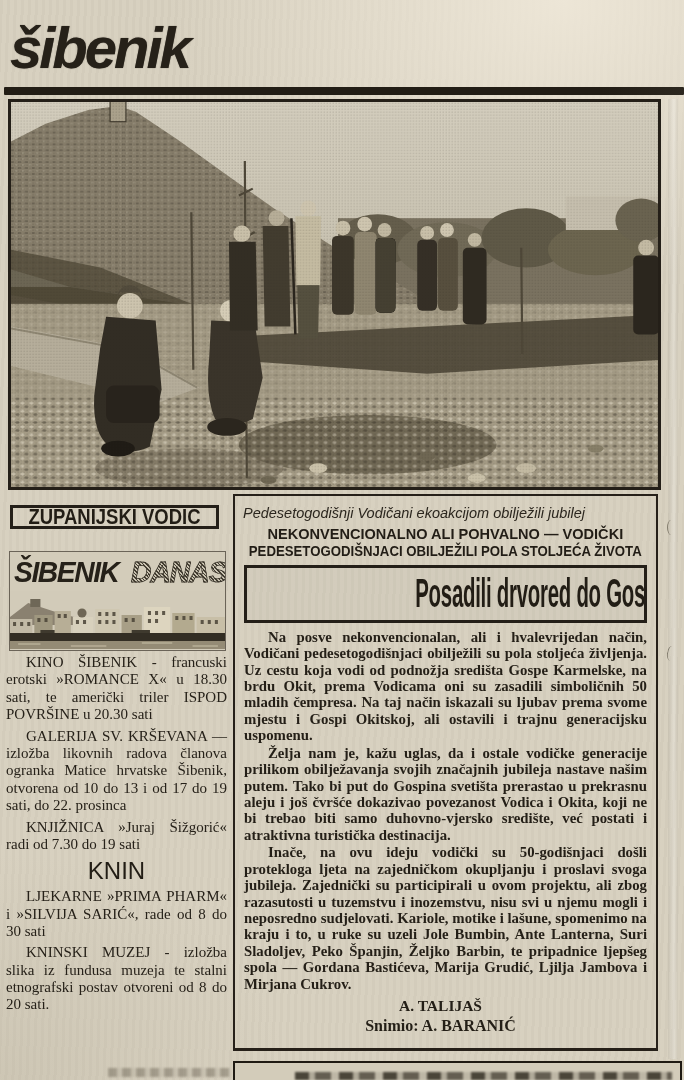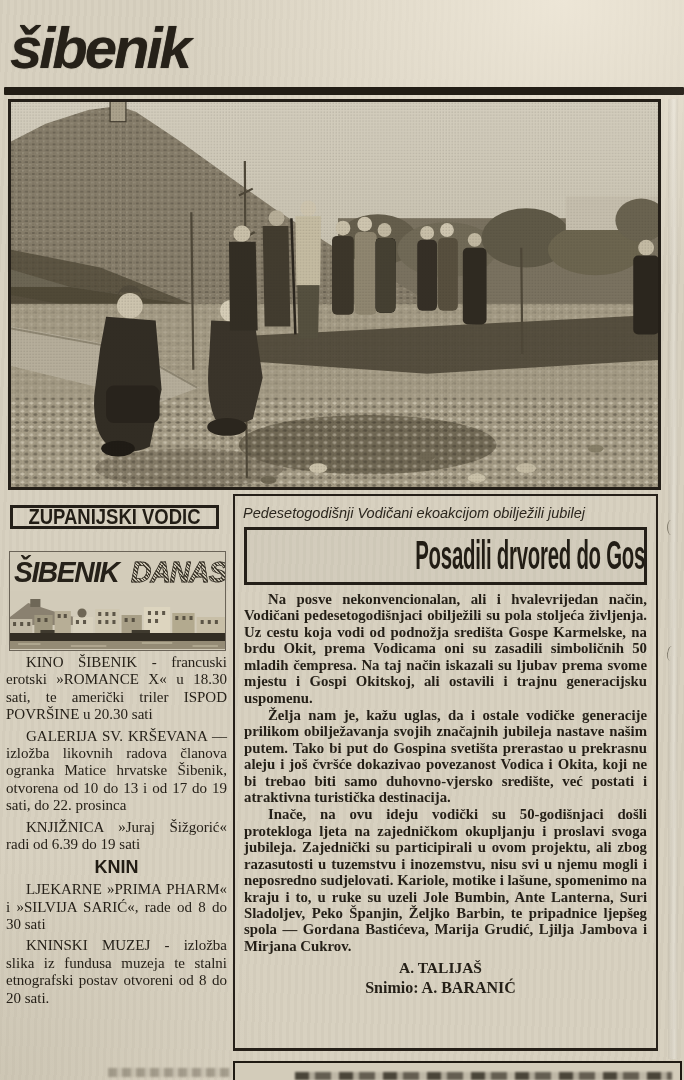--- a/index.html
+++ b/index.html
@@ -61,21 +61,21 @@
   .logo-danas{font-family:"Liberation Sans", sans-serif;font-style:italic;font-weight:700;
     font-size:30px;letter-spacing:-1px;
     background:repeating-linear-gradient(45deg,#423c30 0 1.2px,#c9c2b0 1.2px 2.6px);
     -webkit-background-clip:text;background-clip:text;color:transparent;
     -webkit-text-stroke:.8px #3a352b;transform:scaleX(.94);transform-origin:left;}
   .logo-city{width:100%;height:58px;display:block;}
   .listings{position:absolute;left:6px;top:654px;width:221px;
     font-size:15px;line-height:1.16;text-align:justify;hyphens:auto;-webkit-hyphens:auto;
     color:#262119;}
   .listings p{margin:0 0 4px 0;text-indent:20px;}
-  .knin{font-family:"Liberation Sans", sans-serif;font-weight:700;font-size:18px;
+  .knin{font-family:"Liberation Sans", sans-serif;font-weight:400;font-size:24px;
     text-align:center;margin:3px 0 3px 0;color:#221d15;}
   
   .next-box{position:absolute;left:233px;top:1061px;width:449px;height:19px;
     box-sizing:border-box;border:2.5px solid #1f1a13;border-bottom:none;background:#d3ccba;}
   .next-smudge{margin:9px 8px 0 60px;height:8px;filter:blur(1px);
     background:repeating-linear-gradient(90deg, rgba(40,35,25,.8) 0 14px, rgba(40,35,25,.2) 14px 20px,
       rgba(40,35,25,.65) 20px 36px, rgba(40,35,25,.12) 36px 44px);}
   .showthrough{position:absolute;left:108px;top:1068px;width:122px;height:9px;filter:blur(1.2px);
     background:repeating-linear-gradient(90deg, rgba(90,83,68,.4) 0 9px, rgba(90,83,68,.08) 9px 14px);}
   
@@ -204,20 +204,28 @@
         <ellipse cx="260" cy="384" rx="8" ry="4" fill="#6f6753"></ellipse>
         <ellipse cx="470" cy="382" rx="9" ry="4.5" fill="#cbc2aa"></ellipse>
       </g>
 
       <rect x="0" y="0" width="653" height="391" fill="url(#halftone)" opacity=".17"></rect>
     </svg>
   </div>
 
   <div class="article-box">
     <div class="caption">Pedesetogodišnji Vodičani ekoakcijom obilježili jubilej</div>
+    <div class="kicker">
+      <div class="kline k1">
+          <span>NEKONVENCIONALNO ALI POHVALNO — VODIČKI</span>
+        </div>
+      <div class="kline k2">
+          <span>PEDESETOGODIŠNJACI OBILJEŽILI POLA STOLJEĆA ŽIVOTA</span>
+        </div>
+    </div>
     <div class="headline-box">
       <span>Posadili drvored do Gospina svetišta</span>
     </div>
     <div class="body-text">
       <p>Na posve nekonvencionalan, ali i hvalevrijedan način, Vodičani pedesetogodišnjaci obilježili su pola stoljeća življenja. Uz cestu koja vodi od podnožja središta Gospe Karmelske, na brdu Okit, prema Vodicama oni su zasadili simboličnih 50 mladih čempresa. Na taj način iskazali su ljubav prema svome mjestu i Gospi Okitskoj, ali ostavili i trajnu generacijsku uspomenu.</p>
       <p>Želja nam je, kažu uglas, da i ostale vodičke generacije prilikom obilježavanja svojih značajnih jubileja nastave našim putem. Tako bi put do Gospina svetišta prerastao u prekrasnu aleju i još čvršće dokazivao povezanost Vodica i Okita, koji ne bi trebao biti samo duhovno-vjersko središte, već postati i atraktivna turistička destinacija.</p>
       <p>Inače, na ovu ideju vodički su 50-godišnjaci došli protekloga ljeta na zajedničkom okupljanju i proslavi svoga jubileja. Zajednički su participirali u ovom projektu, ali zbog razasutosti u tuzemstvu i inozemstvu, nisu svi u njemu mogli i neposredno sudjelovati. Kariole, motike i lašune, spomenimo na kraju i to, u ruke su uzeli Jole Bumbin, Ante Lanterna, Suri Sladoljev, Peko Španjin, Željko Barbin, te pripadnice ljepšeg spola — Gordana Bastićeva, Marija Grudić, Ljilja Jambova i Mirjana Cukrov.</p>
     </div>
     <div class="byline">A. TALIJAŠ</div>
     <div class="credit">Snimio: A. BARANIĆ</div>
@@ -287,21 +295,21 @@
           <line x1="60" y1="55" x2="95" y2="55"></line>
         <line x1="130" y1="52" x2="160" y2="52"></line>
           <line x1="180" y1="55" x2="205" y2="55"></line>
       </g>
     </svg>
   </div>
 
   <div class="listings">
     <p>KINO ŠIBENIK - francuski erotski »ROMANCE X« u 18.30 sati, te američki triler ISPOD POVRŠINE u 20.30 sati</p>
     <p>GALERIJA SV. KRŠEVANA — izložba likovnih radova članova ogranka Matice hrvatske Šibenik, otvorena od 10 do 13 i od 17 do 19 sati, do 22. prosinca</p>
-    <p>KNJIŽNICA »Juraj Šižgorić« radi od 6.39 do 19 sati</p>
+    <p>KNJIŽNICA »Juraj Šižgorić« radi od 7.30 do 19 sati</p>
     <div class="knin">KNIN</div>
     <p>LJEKARNE »PRIMA PHARM« i »SILVIJA SARIĆ«, rade od 8 do 30 sati</p>
     <p>KNINSKI MUZEJ - izložba slika iz fundusa muzeja te stalni etnografski postav otvoreni od 8 do 20 sati.</p>
   </div>
 
   <div class="next-box">
     <div class="next-smudge"></div>
   </div>
   <div class="showthrough"></div>
 

